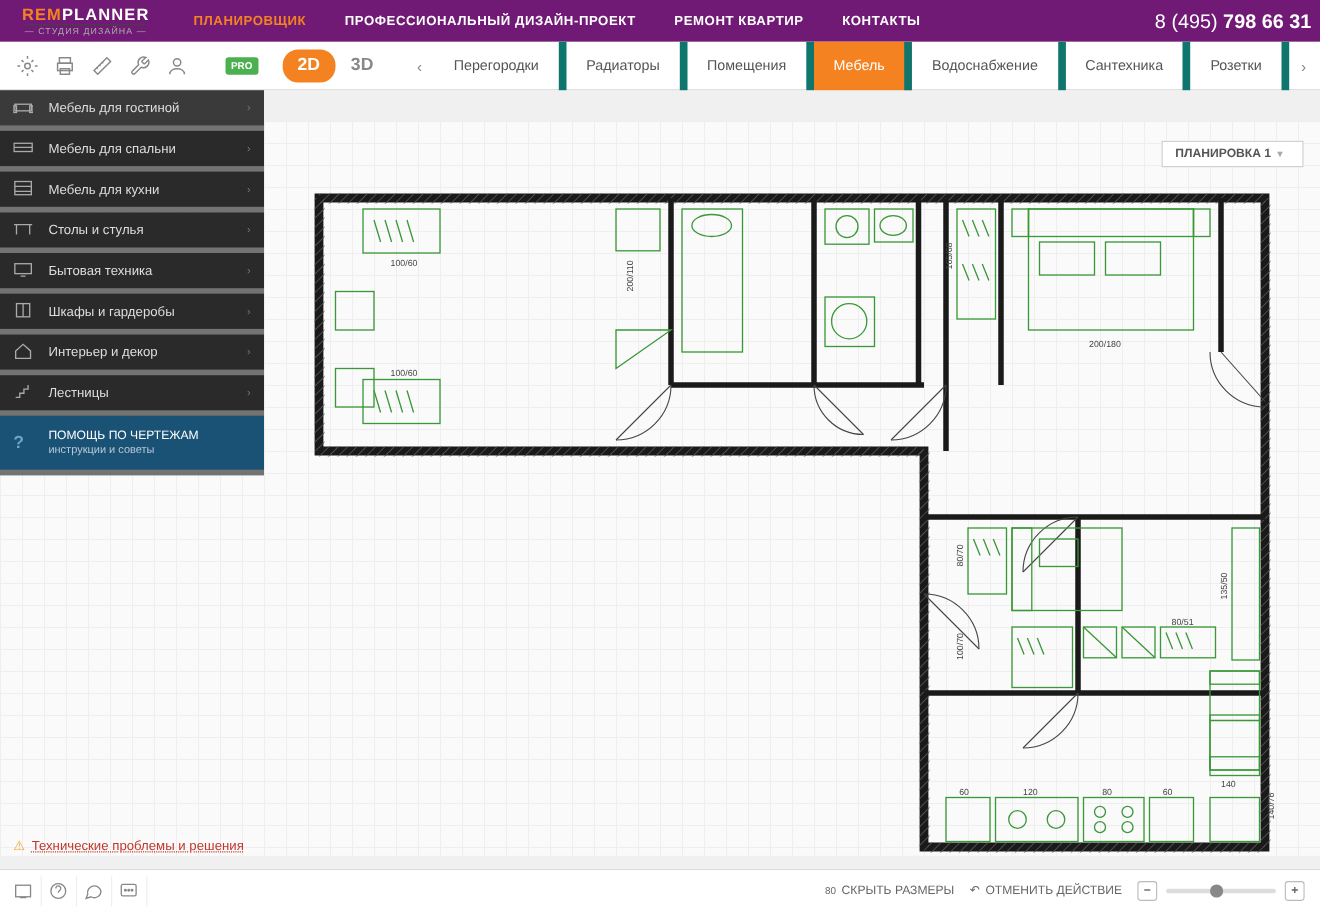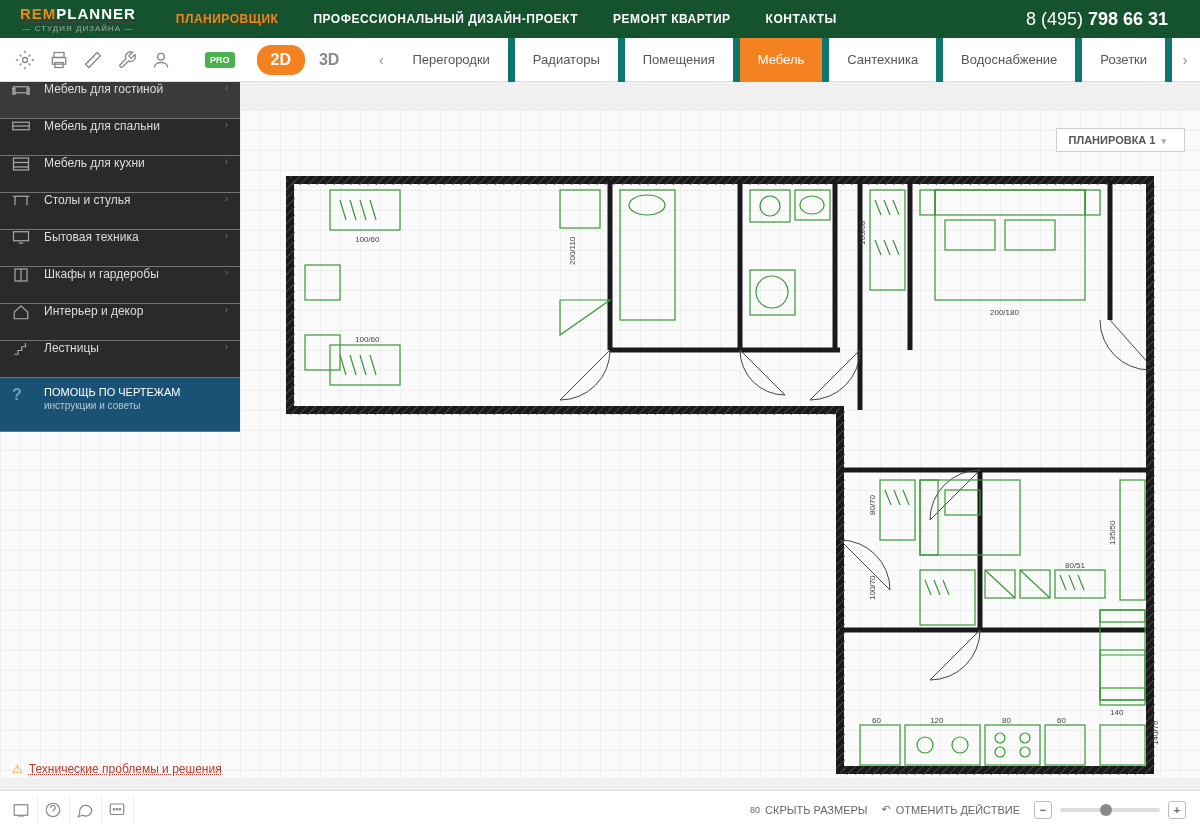--- a/index.html
+++ b/index.html
@@ -1,48 +1,48 @@
 <!DOCTYPE html>
 <html><head>
 <meta charset="utf-8">
 <style>
 * { margin: 0; padding: 0; box-sizing: border-box; font-family: Arial, sans-serif; }
 body { width: 1200px; height: 828px; overflow: hidden; background: #f0f0f0; }
 
 
-.header { height: 38px; background: #14532d; display: flex; align-items: center; color: #fff; }
+.header { height: 38px; background: #701a75; display: flex; align-items: center; color: #fff; }
 .logo { padding: 0 20px; display: flex; flex-direction: column; align-items: center; }
 .logo-text { font-size: 15px; font-weight: bold; letter-spacing: 1px; }
 .logo-text .rem { color: #f58220; }
 .logo-text .planner { color: #fff; }
 .logo-sub { font-size: 8px; color: #aaa; letter-spacing: 1px; border-top: 1px solid #444; padding-top: 1px; }
 .nav { display: flex; gap: 35px; margin-left: 20px; font-size: 12px; font-weight: bold; letter-spacing: 0.5px; }
 .nav-item { cursor: pointer; }
 .nav-item.active { color: #f58220; }
-.phone { margin-left: auto; padding-right: 32px; font-size: 18px; }
+.phone { margin-left: auto; padding-right: 8px; font-size: 18px; }
 .phone-light { font-weight: 300; }
 .phone-bold { font-weight: bold; }
 
 
 .toolbar { height: 44px; background: #fff; border-bottom: 1px solid #ddd; display: flex; align-items: center; }
 .tool-icons { display: flex; align-items: center; gap: 8px; padding: 0 12px; }
 .tool-icon { width: 26px; height: 26px; display: flex; align-items: center; justify-content: center; color: #888; cursor: pointer; }
 .pro-badge { background: #4caf50; color: #fff; font-size: 9px; font-weight: bold; padding: 3px 5px; border-radius: 3px; cursor: pointer; margin-left: 23px; }
 .view-toggle { display: flex; margin-left: 10px; }
 .view-btn { padding: 6px 14px; font-size: 16px; font-weight: bold; cursor: pointer; border-radius: 14px; }
 .view-btn.active { background: #f58220; color: #fff; }
 .view-btn.inactive { color: #888; }
 .tabs { display: flex; align-items: center; margin-left: 15px; flex: 1; }
 .tab-arrow { width: 26px; text-align: center; color: #888; cursor: pointer; font-size: 14px; }
 .tab { padding: 0 18px; height: 44px; display: flex; align-items: center; font-size: 13px; color: #555; cursor: pointer; border-right: 7px solid #0f766e; }
 .tab.active { background: #f58220; color: #fff; }
 
 
 .sidebar { position: absolute; top: 82px; left: 0; width: 240px; z-index: 10; }
-.sidebar-item { height: 37px; background: #2a2a2a; border-bottom: 1px solid #737373; display: flex; align-items: flex-start; padding: 0 12px; color: #ddd; font-size: 12px; cursor: pointer; }
+.sidebar-item { height: 37px; background: #2a2a2a; border-bottom: 5px solid #737373; display: flex; align-items: center; padding: 0 12px; color: #ddd; font-size: 12px; cursor: pointer; }
 .sidebar-item.active { background: #3a3a3a; }
 .sidebar-icon { width: 24px; color: #aaa; }
 .sidebar-label { flex: 1; margin-left: 8px; }
 .sidebar-arrow { color: #777; font-size: 10px; }
 .help-item { background: #1a5276 !important; height: 54px; padding: 8px 12px; }
 .help-item .help-title { font-size: 11px; font-weight: normal; color: #fff; }
 .help-item .help-sub { font-size: 10px; color: #b8c8d8; margin-top: 2px; }
 .help-q { width: 24px; font-size: 16px; color: #6fa3c7; font-weight: bold; }
 
 
@@ -126,22 +126,22 @@
   <div class="view-toggle">
     <div class="view-btn active">2D</div>
     <div class="view-btn inactive">3D</div>
   </div>
   <div class="tabs">
     <div class="tab-arrow">‹</div>
     <div class="tab">Перегородки</div>
     <div class="tab">Радиаторы</div>
     <div class="tab">Помещения</div>
     <div class="tab active">Мебель</div>
+    <div class="tab">Водоснабжение</div>
     <div class="tab">Сантехника</div>
-    <div class="tab">Водоснабжение</div>
     <div class="tab">Розетки</div>
     <div class="tab-arrow">›</div>
   </div>
 </div>
 
 <div class="canvas-area">
   <div class="plan-label">ПЛАНИРОВКА 1</div>
 
   <svg class="floorplan" width="900" height="620" viewBox="0 0 900 620">
     <style>

